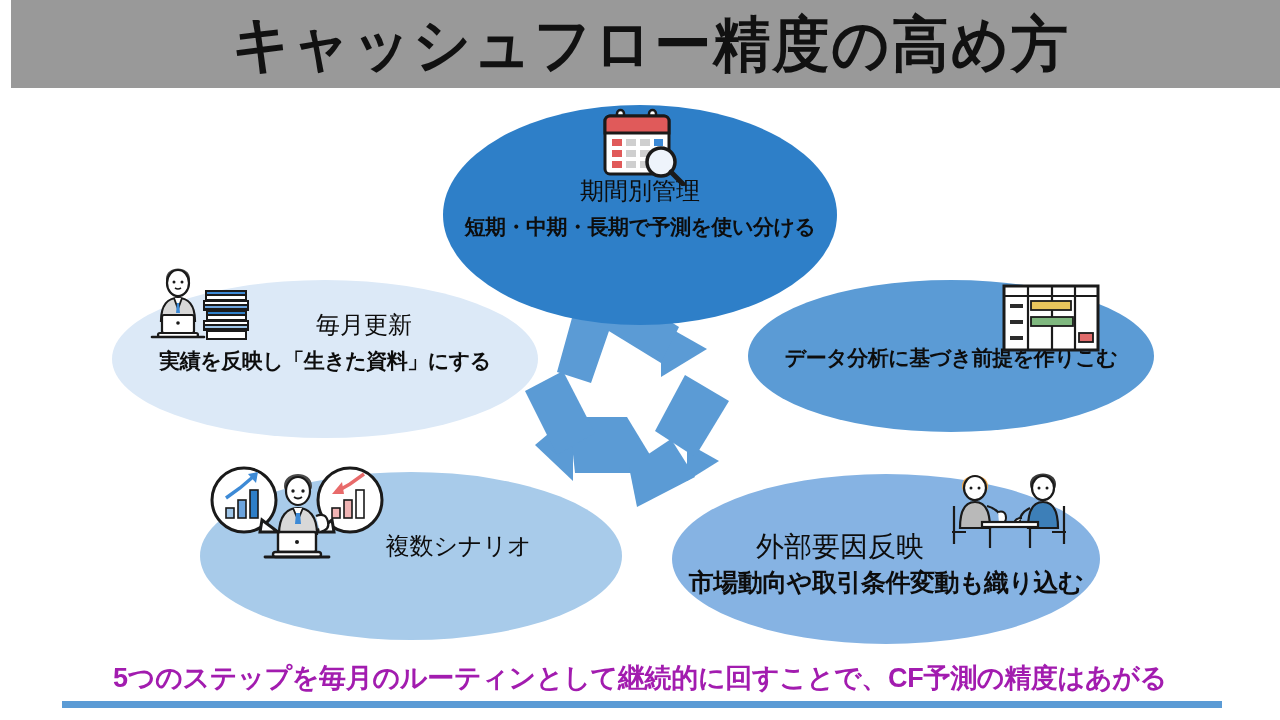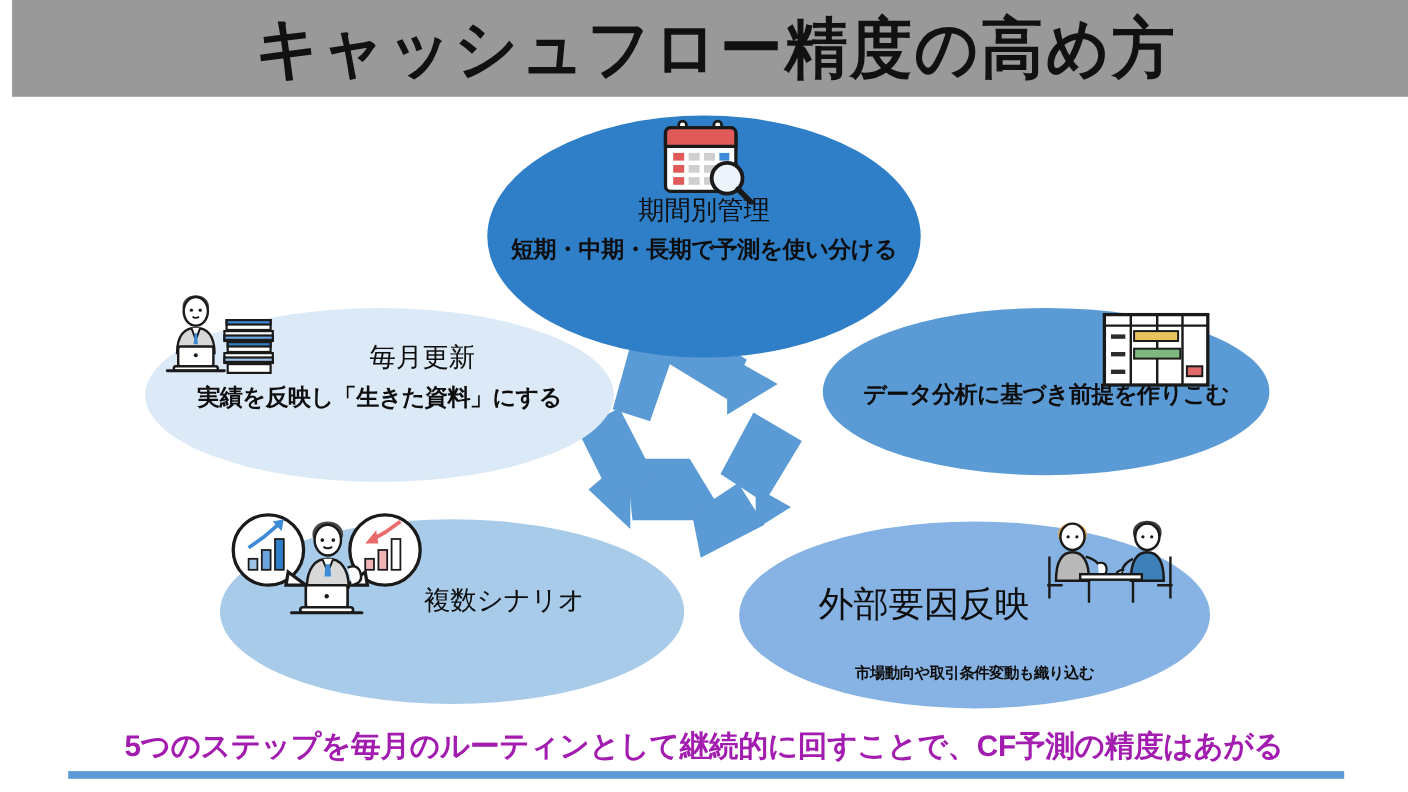--- a/index.html
+++ b/index.html
@@ -35,38 +35,38 @@
   }
   .node .heading{font-weight:400;}
   .node .sub{font-weight:700;}
 
   
   #node-top{left:443px;top:105px;width:394px;height:220px;background:#2e7fc8;}
   #node-top .heading{top:70px;font-size:24px;}
   #node-top .sub{top:108px;font-size:21px;letter-spacing:-0.5px;}
 
   
-  #node-left{left:132px;top:280px;width:426px;height:158px;background:#dce9f7;}
+  #node-left{left:112px;top:280px;width:426px;height:158px;background:#dce9f7;}
   #node-left .heading{top:29px;font-size:24px;padding-left:78px;}
   #node-left .sub{top:67px;font-size:21px;letter-spacing:-0.5px;}
 
   
   #node-right{left:748px;top:280px;width:406px;height:152px;background:#5b9bd5;}
   #node-right .heading{top:26px;font-size:24px;padding-right:88px;}
   #node-right .sub{top:64px;font-size:21px;letter-spacing:-0.5px;font-family:Liberation Mono, monospace;}
 
   
   #node-bl{left:200px;top:472px;width:422px;height:168px;background:#a8cbea;}
   #node-bl .heading{top:58px;font-size:24px;padding-left:95px;}
   #node-bl .sub{top:96px;font-size:21px;letter-spacing:-0.5px;}
 
   
   #node-br{left:672px;top:474px;width:428px;height:170px;background:#86b3e3;}
-  #node-br .heading{top:54px;font-size:32px;padding-right:92px;}
-  #node-br .sub{top:92px;font-size:14px;letter-spacing:-0.5px;margin-top:37px;}
+  #node-br .heading{top:54px;font-size:28px;padding-right:92px;}
+  #node-br .sub{top:92px;font-size:25px;letter-spacing:-0.5px;}
 
   
   .icon{position:absolute;}
   #icon-calendar{left:597px;top:108px;width:92px;height:78px;}
   #icon-person-books{left:148px;top:255px;width:110px;height:92px;}
   #icon-gantt{left:1000px;top:282px;width:102px;height:74px;}
   #icon-scenarios{left:210px;top:458px;width:180px;height:110px;}
   #icon-meeting{left:942px;top:466px;width:132px;height:90px;}
 
   

